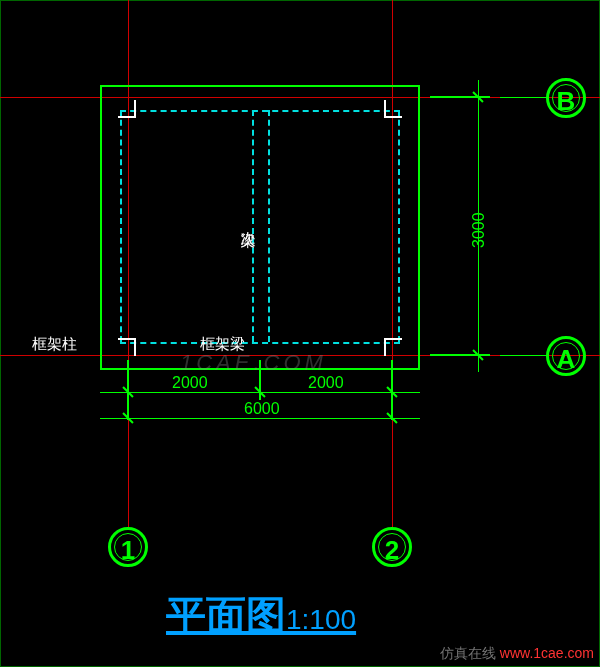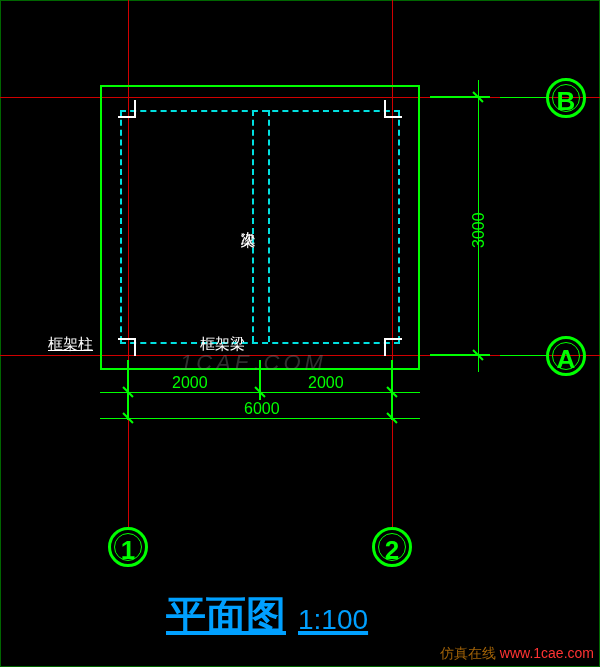--- a/index.html
+++ b/index.html
@@ -124,42 +124,42 @@
     position: absolute;
     text-align: center;
     font-size: 40px;
     color: #00a0ff;
     font-weight: bold;
     text-decoration: underline;
   }
   .title .scale {
     font-size: 28px;
     font-weight: normal;
-    margin-left: 12px;
+    margin-left: 0;
   }
 
   
   .watermark {
     position: absolute;
     color: #888;
     font-size: 22px;
     letter-spacing: 4px;
     opacity: 0.35;
     font-family: Arial, sans-serif;
     font-style: italic;
   }
 
   
   .footer {
     position: absolute;
     right: 6px;
     bottom: 4px;
     font-size: 14px;
   }
-  .footer .brand { color: #a16207; text-align: right; }
+  .footer .brand { color: #737373; text-align: right; }
   .footer .url { color: #ff3333; }
 
   
   .frame {
     position: absolute;
     inset: 0;
     border: 1px solid #006600;
     pointer-events: none;
   }
 </style>
@@ -194,21 +194,21 @@
 
   <div class="dash-v" style="left:252px; top:110px; height:232px;"></div>
 
   <div class="dash-v" style="left:268px; top:110px; height:232px;"></div>
 
   <div class="corner br" style="left:118px; top:100px;"></div>
   <div class="corner bl" style="left:384px; top:100px;"></div>
   <div class="corner tr" style="left:118px; top:338px;"></div>
   <div class="corner tl" style="left:384px; top:338px;"></div>
 
-  <div class="label" style="left:48px; top:335px;text-decoration:underline;">框架柱</div>
+  <div class="label" style="left:32px; top:335px;">框架柱</div>
   <div class="label" style="left:200px; top:335px;">框架梁</div>
   <div class="label vert" style="left:238px; top:220px;">次梁</div>
 
   <div class="dim-h" style="left:100px; top:392px; width:320px;"></div>
   <div class="tick" style="left:121px; top:391px;"></div>
   <div class="tick" style="left:253px; top:391px;"></div>
   <div class="tick" style="left:385px; top:391px;"></div>
   <div class="dim-text" style="left:172px; top:374px;">2000</div>
   <div class="dim-text" style="left:308px; top:374px;">2000</div>
 

